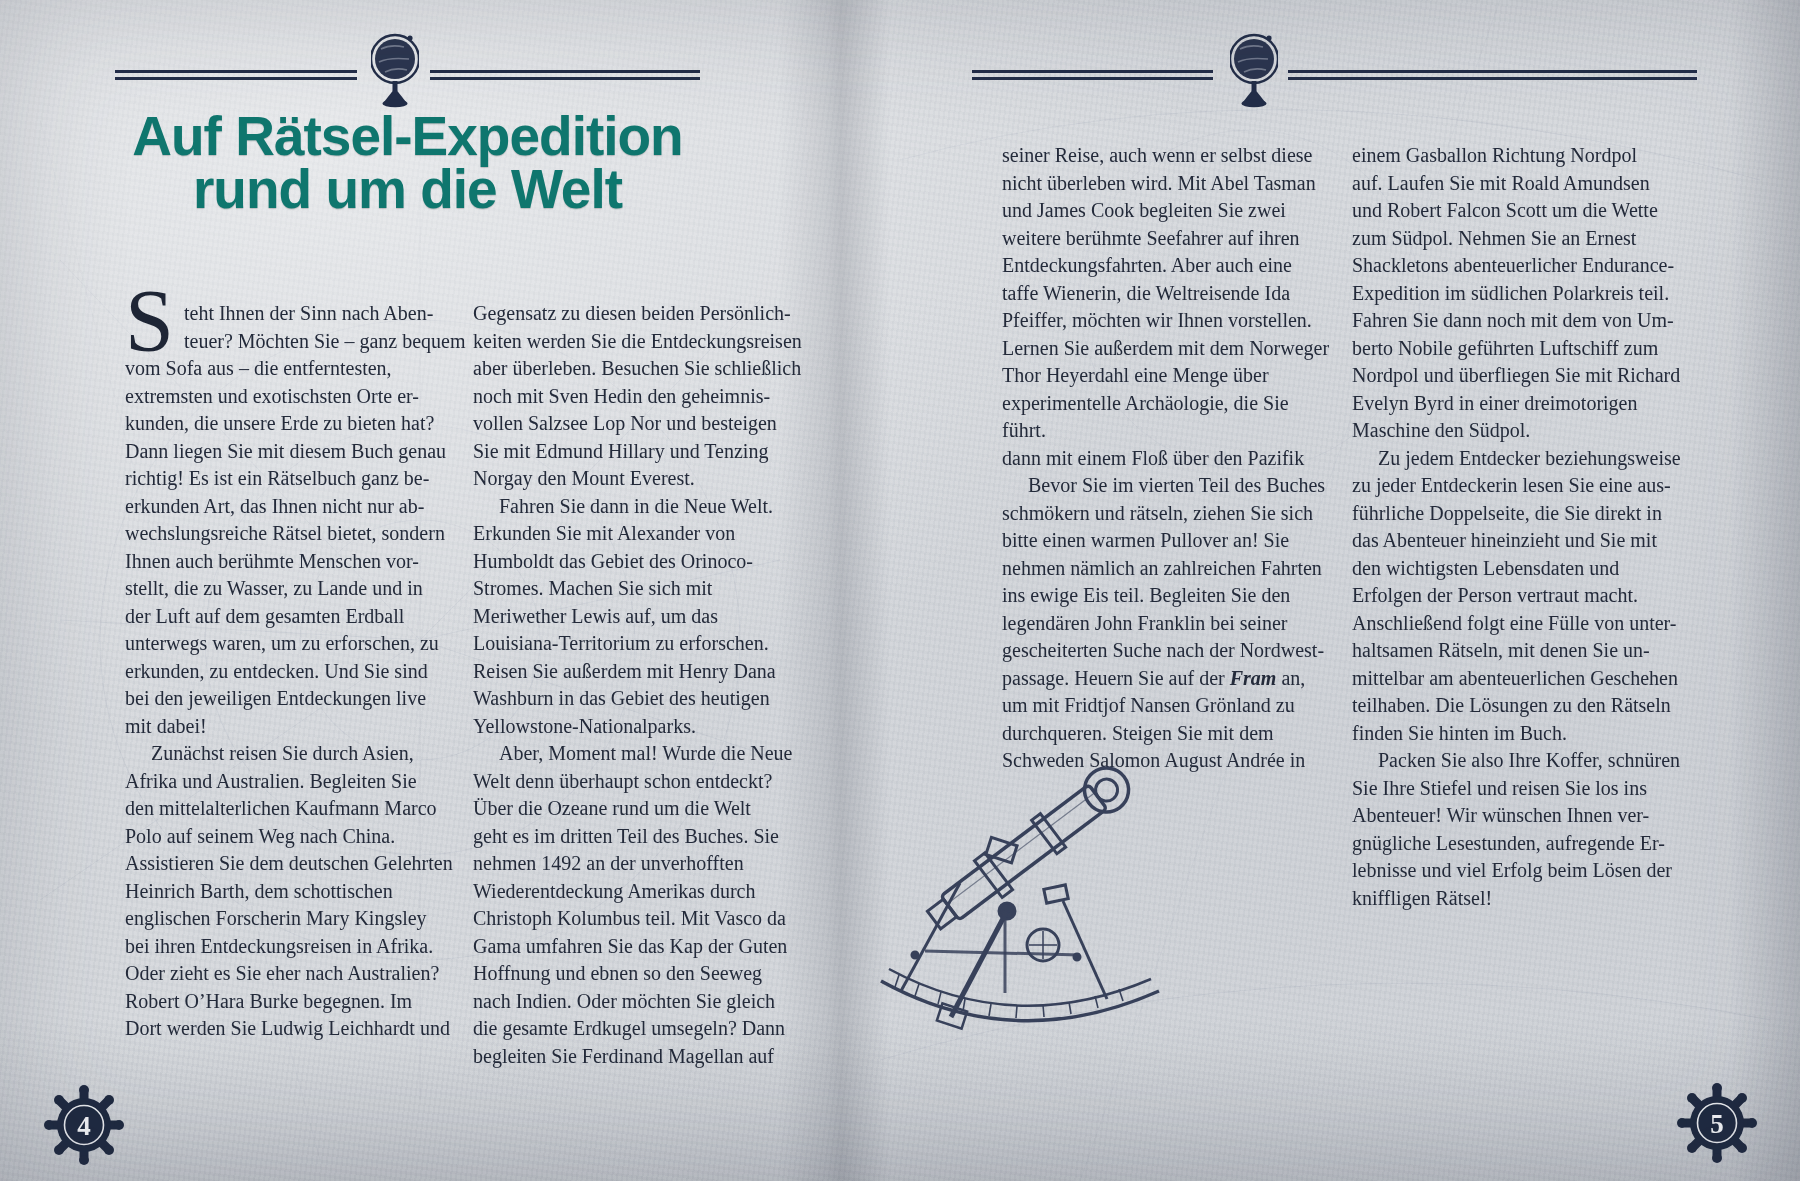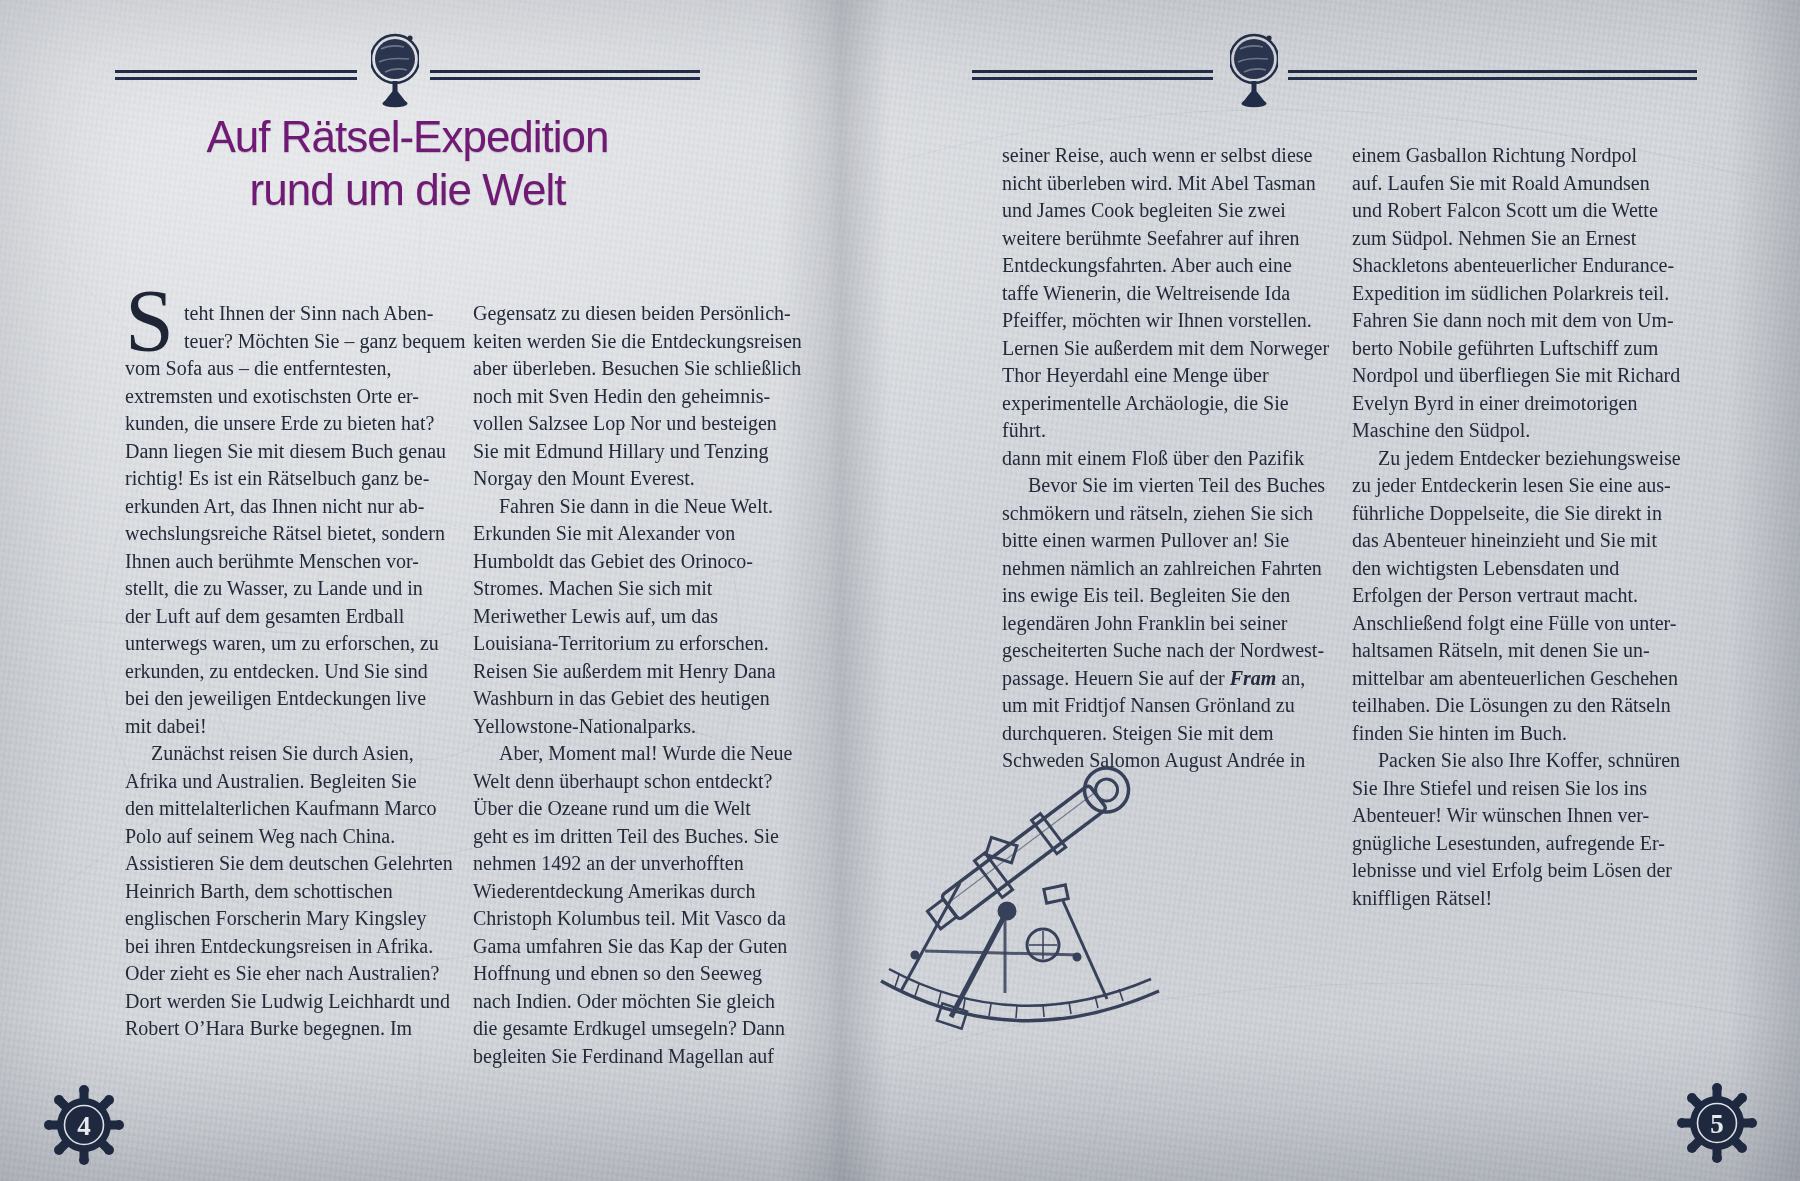--- a/index.html
+++ b/index.html
@@ -28,22 +28,22 @@
   }
   .page{position:absolute;top:0;bottom:0;}
   .page-left{left:0;width:830px;}
   .page-right{left:830px;width:970px;}
 
   .rule{position:absolute;height:4px;border-top:3.5px solid #222d48;border-bottom:3.5px solid #222d48;}
   .globe{position:absolute;width:48px;height:76px;}
 
   .page-title{
     position:absolute;left:115px;top:110px;width:585px;text-align:center;
-    font-family:"Liberation Sans", sans-serif;font-weight:400;letter-spacing:-1px;
-    font-size:44px;line-height:53px;color:#701a75;
+    font-family:"Liberation Sans", sans-serif;font-weight:700;letter-spacing:-1px;
+    font-size:55px;line-height:53px;color:#0f766e;
     text-shadow:0 1px 1px rgba(0,0,0,0.18);
   }
 
   .col{position:absolute;font-size:20px;line-height:27.5px;color:#232a3a;}
   .line{white-space:nowrap;text-align:left;}
   .line.ind{text-indent:26px;}
   .para{margin:0;}
   .dropcap{
     float:left;font-size:88px;line-height:60px;height:58px;
     margin:-9px 10px 0 0;color:#1e2535;font-family:"Liberation Serif", serif;
@@ -126,22 +126,22 @@
       <div class="para">
         <div class="line ind"><span>Zunächst reisen Sie durch Asien,</span></div>
         <div class="line"><span>Afrika und Australien. Begleiten Sie</span></div>
         <div class="line"><span>den mittelalterlichen Kaufmann Marco</span></div>
         <div class="line"><span>Polo auf seinem Weg nach China.</span></div>
         <div class="line"><span>Assistieren Sie dem deutschen Gelehrten</span></div>
         <div class="line"><span>Heinrich Barth, dem schottischen</span></div>
         <div class="line"><span>englischen Forscherin Mary Kingsley</span></div>
         <div class="line"><span>bei ihren Entdeckungsreisen in Afrika.</span></div>
         <div class="line"><span>Oder zieht es Sie eher nach Australien?</span></div>
+        <div class="line last"><span>Robert O’Hara Burke begegnen. Im</span></div>
         <div class="line"><span>Dort werden Sie Ludwig Leichhardt und</span></div>
-        <div class="line last"><span>Robert O’Hara Burke begegnen. Im</span></div>
       </div>
     </div>
   <div class="col" style="left:473px;top:300px;width:302px;">
       <div class="para">
         <div class="line"><span>Gegensatz zu diesen beiden Persönlich-</span></div>
         <div class="line"><span>keiten werden Sie die Entdeckungsreisen</span></div>
         <div class="line"><span>aber überleben. Besuchen Sie schließlich</span></div>
         <div class="line"><span>noch mit Sven Hedin den geheimnis-</span></div>
         <div class="line"><span>vollen Salzsee Lop Nor und besteigen</span></div>
         <div class="line"><span>Sie mit Edmund Hillary und Tenzing</span></div>

